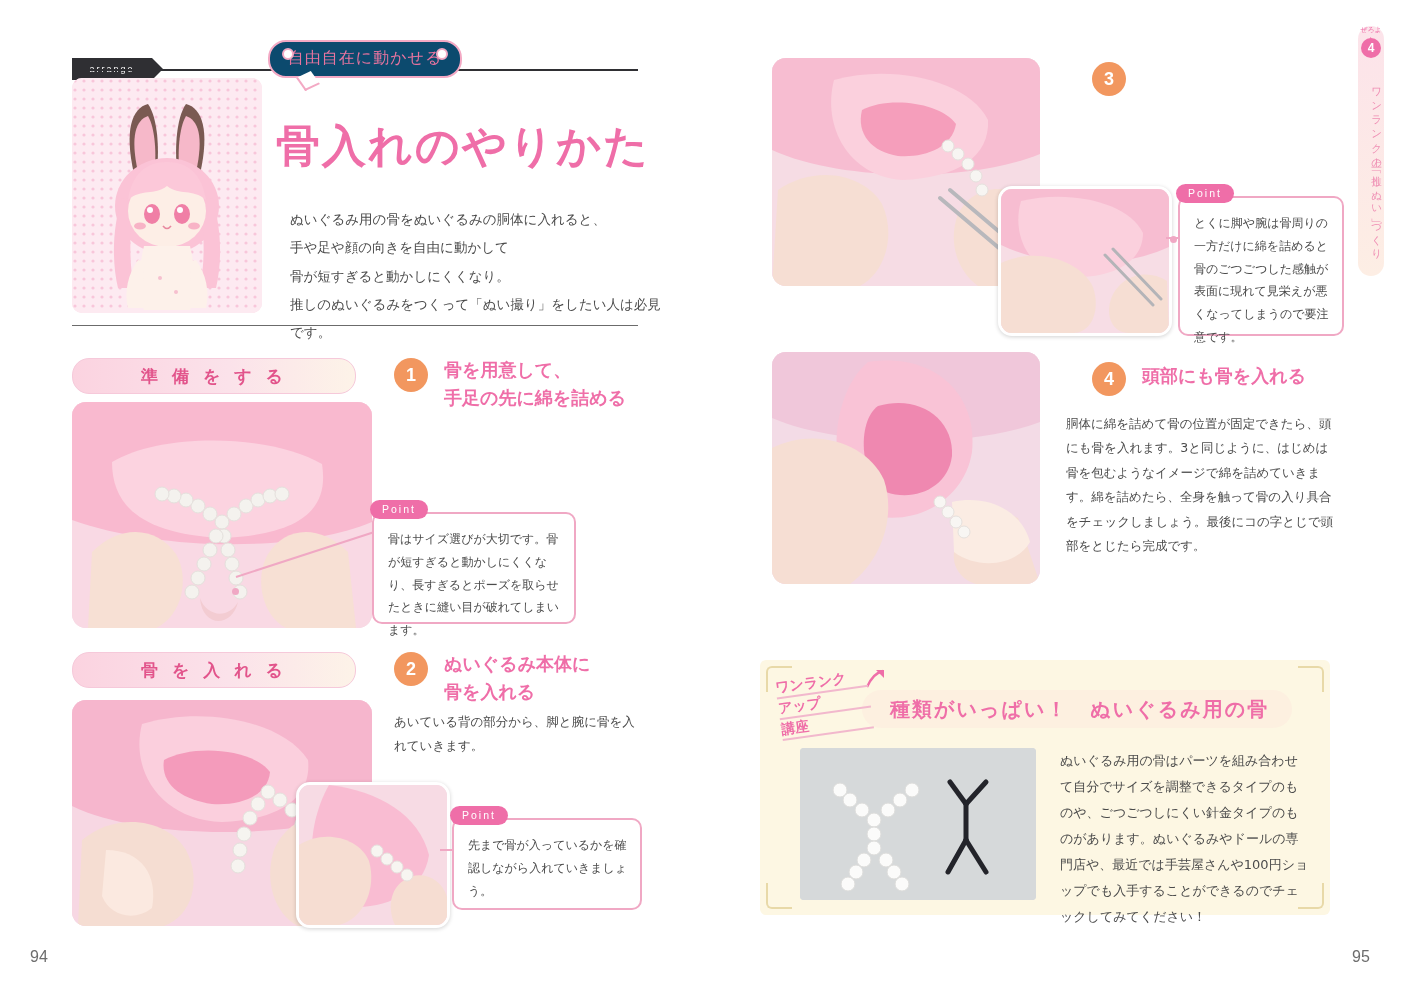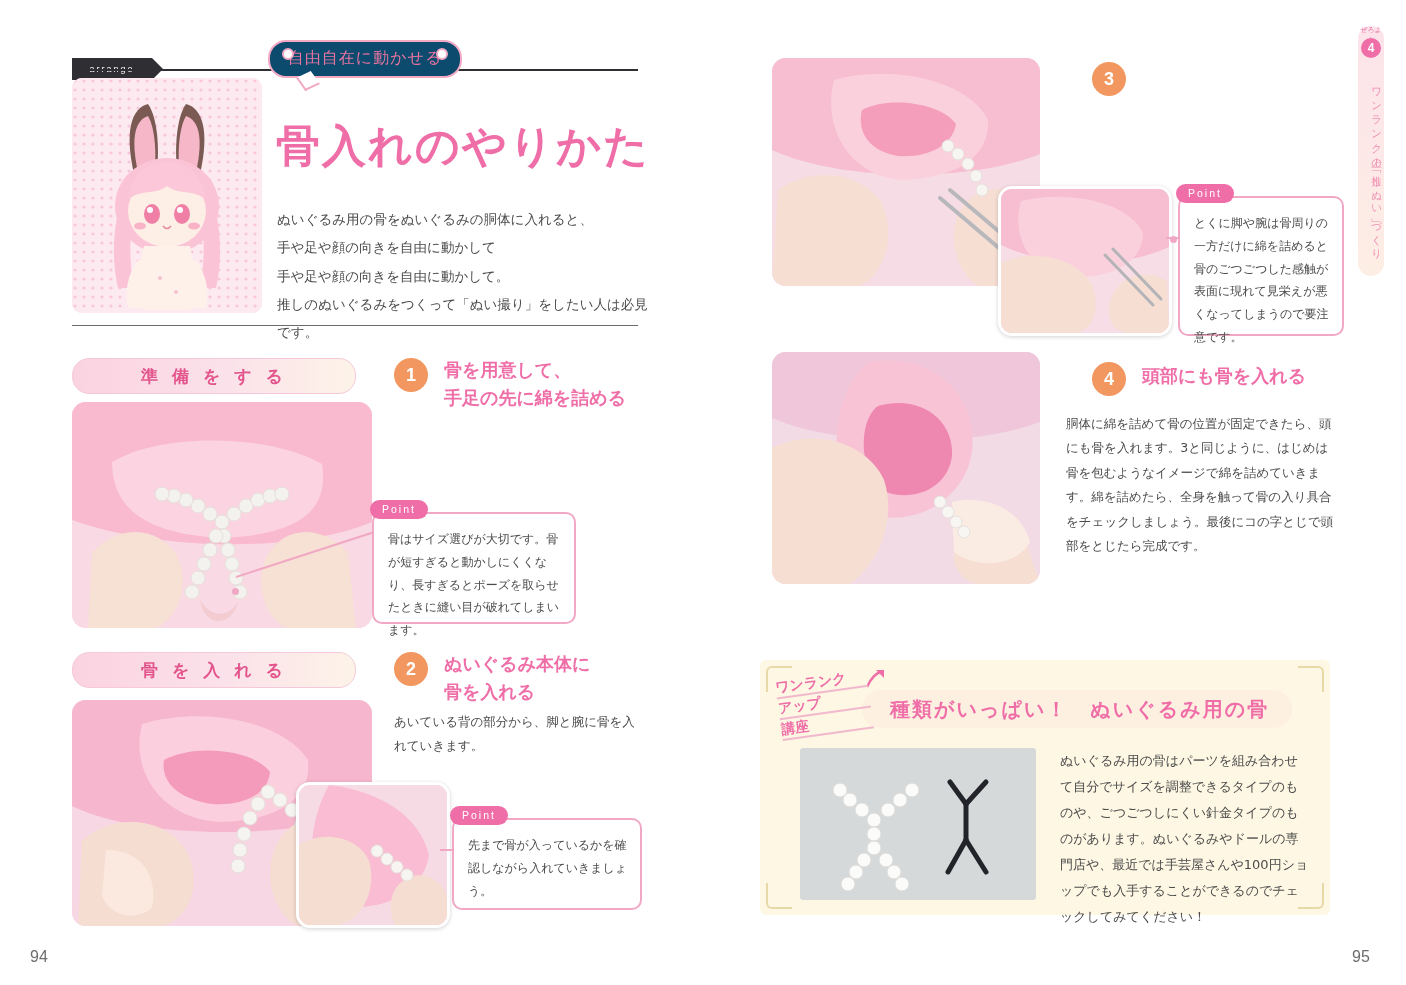--- a/index.html
+++ b/index.html
@@ -41,21 +41,21 @@
   }
   .bubble .dot1,.bubble .dot2{position:absolute;border:2px solid #f3a9c4;border-radius:50%;background:#fff;}
   .bubble .dot1{left:12px;top:6px;width:8px;height:8px;}
   .bubble .dot2{right:12px;top:6px;width:8px;height:8px;}
 
   .title-main{
     position:absolute;left:276px;top:118px;width:380px;font-size:44px;line-height:1.25;
     color:#ef6ea8;font-weight:bold;letter-spacing:2px;font-family:"DejaVu Sans", sans-serif;
   }
   .lead{
-    position:absolute;left:277px;top:205px;width:380px;font-size:13.5px;line-height:2.1;
+    position:absolute;left:290px;top:205px;width:380px;font-size:13.5px;line-height:2.1;
     color:#4b4b4b;font-family:"DejaVu Sans", sans-serif;
   }
   .hero-photo{left:72px;top:78px;width:190px;height:235px;border-radius:10px;background:#fbdfe9;}
   .sep-rule{position:absolute;left:72px;top:325px;width:566px;height:1px;background:#6b6b6b;}
 
   
   .pill{
     position:absolute;height:34px;border-radius:17px;
     background:linear-gradient(90deg,#fbd3e0 0%,#fbe2ea 55%,#fdf3e8 100%);
     border:1px solid #f6c9da;
@@ -150,21 +150,21 @@
     <div class="dot1"></div>
     <div class="dot2"></div>
     <div class="txt">自由自在に動かせる</div>
   </div>
 
   <div class="title-main jp">骨入れのやりかた</div>
 
   <div class="lead">
     <div>ぬいぐるみ用の骨をぬいぐるみの胴体に入れると、</div>
     <div>手や足や顔の向きを自由に動かして</div>
-    <div>手や足や顔の向きを自由に動かして。</div>
+    <div>骨が短すぎると動かしにくくなり。</div>
     <div>推しのぬいぐるみをつくって「ぬい撮り」をしたい人は必見です。</div>
   </div>
 
   <div class="photo hero-photo">
     <svg width="190" height="235" viewBox="0 0 190 235">
       <defs>
         <pattern id="dots" width="9" height="9" patternUnits="userSpaceOnUse">
           <circle cx="3" cy="3" r="1.6" fill="#f8c6da"></circle>
         </pattern>
       </defs>

